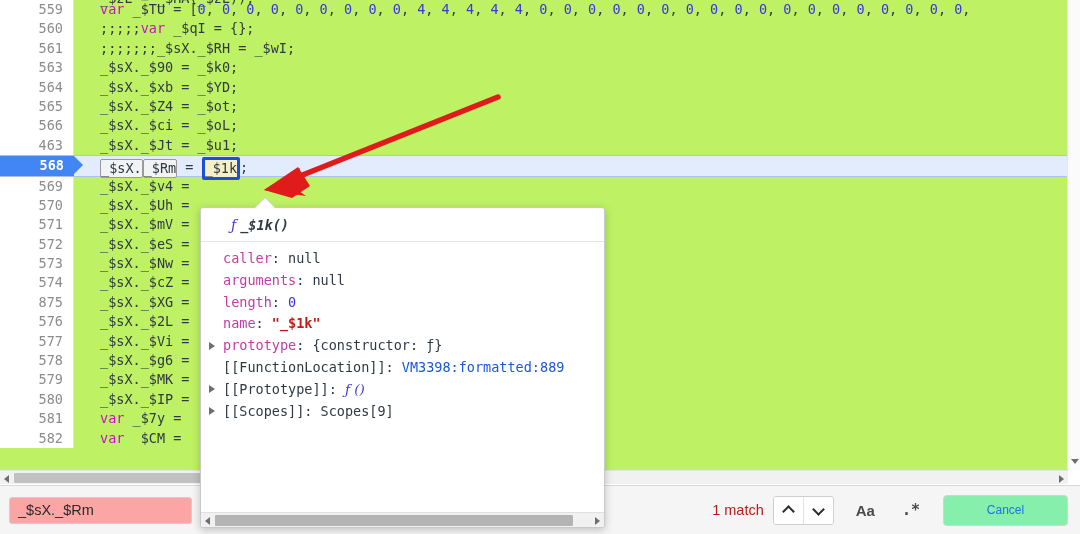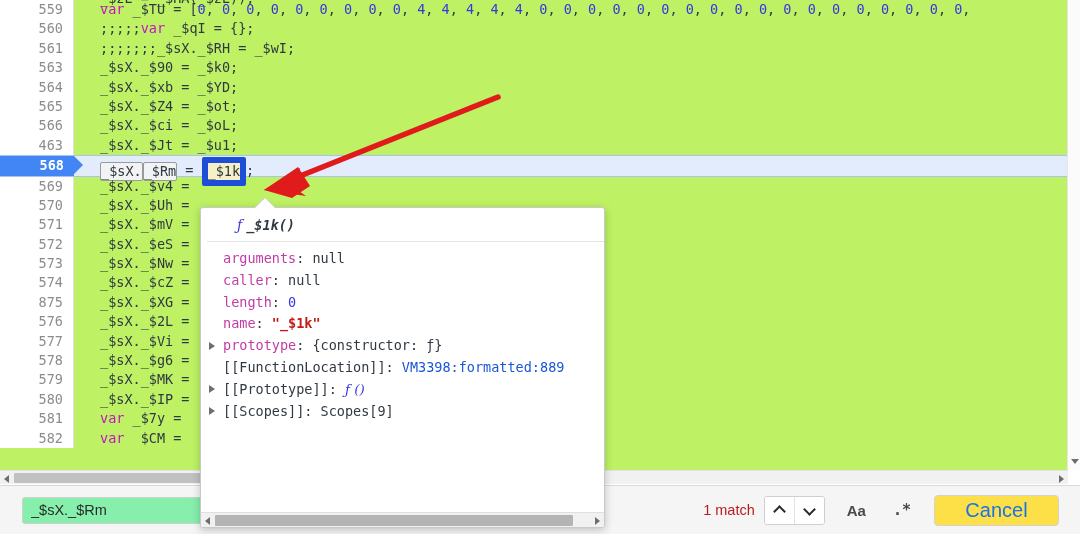--- a/index.html
+++ b/index.html
@@ -108,21 +108,21 @@
     border-radius: 2px;
     margin: 0;
     padding: 0 0px;
     background: #f1f3f4;
     line-height: 17px;
     position: relative;
     top: 1px;
   }
   .hovertoken {
     display: inline-block;
-    border: 6px solid #1d4ed8;
+    border: 3px solid #1d4ed8;
     border-radius: 2px;
     background: #f5f0c8;
     line-height: 17px;
     position: relative;
     top: 1px;
   }
 
   
   .clip-top {
     position: absolute;
@@ -159,21 +159,20 @@
     z-index: 41;
   }
 
   .popup-head {
     font-family: "DejaVu Sans Mono", "Liberation Mono", monospace;
     font-size: 13.5px;
     padding: 9px 0 8px 30px;
     border-bottom: 1px solid #e4e4e4;
     color: #303942;
     white-space: nowrap;
-    margin-left: 6px;
   }
   .fglyph {
     color: #3b3bdb;
     font-family: "DejaVu Serif", "Liberation Serif", serif;
     font-style: italic;
     font-size: 14px;
     padding-right: 4px;
   }
   .fname {
     font-weight: bold;
@@ -297,27 +296,27 @@
     width: 1080px;
     height: 49px;
     background: #f5f5f5;
     border-top: 1px solid #d8d8d8;
     box-sizing: border-box;
     display: flex;
     align-items: center;
     z-index: 30;
   }
   .search-input {
-    margin-left: 22px;
+    margin-left: 9px;
     width: 183px;
     height: 27px;
     box-sizing: border-box;
     border: 1px solid #cfcfcf;
     border-radius: 3px;
-    background: #86efac;
+    background: #fca5a5;
     padding: 0 8px;
     font-family: "Liberation Sans", sans-serif;
     font-size: 14.5px;
     color: #2b2b2b;
     outline: none;
   }
   .sb-spacer { flex: 1 1 auto; }
 
   .match-count {
     font-family: "Liberation Sans", sans-serif;
@@ -373,29 +372,29 @@
     cursor: default;
     white-space: nowrap;
   }
   .toggle-btn.regex {
     font-family: "DejaVu Sans Mono", "Liberation Mono", monospace;
     font-size: 15px;
     letter-spacing: 0;
   }
   .cancel-btn {
     margin-left: 18px;
-    margin-right: 21px;
+    margin-right: 12px;
     width: 123px;
     height: 29px;
     border: 1px solid #d2d2d2;
     border-radius: 4px;
-    background: #fde047;
+    background: #86efac;
     color: #1a73e8;
     font-family: "Liberation Sans", sans-serif;
-    font-size: 20px;
+    font-size: 12px;
     display: flex;
     align-items: center;
     justify-content: center;
     cursor: default;
   }
 
   
   .annotation {
     position: absolute;
     left: 0; top: 0;
@@ -460,22 +459,22 @@
     <div class="thumb"></div>
     <div class="sb-arrow right"></div>
   </div>
 
   <div class="popup-pointer"></div>
   <div class="popup">
 
     <div class="popup-head"><span class="fglyph">ƒ</span><span class="fname">_$1k()</span></div>
 
     <div class="popup-body" id="popup-rows">
+        <div class="prow"><span class="pkey-own">caller</span><span>: </span><span class="pval-kw">null</span></div>
         <div class="prow"><span class="pkey-own">arguments</span><span>: </span><span class="pval-kw">null</span></div>
-        <div class="prow"><span class="pkey-own">caller</span><span>: </span><span class="pval-kw">null</span></div>
         <div class="prow"><span class="pkey-own">length</span><span>: </span><span class="pval-num">0</span></div>
         <div class="prow"><span class="pkey-own">name</span><span>: </span><span class="pval-str">"_$1k"</span></div>
         <div class="prow"><span class="arrow"></span><span class="pkey-own">prototype</span><span>: </span><span class="pval-obj">{constructor: ƒ}</span></div>
         <div class="prow"><span class="pkey-int">[[FunctionLocation]]</span><span>: </span><span class="plink">VM3398:formatted:889</span></div>
         <div class="prow"><span class="arrow"></span><span class="pkey-int">[[Prototype]]</span><span>: </span><span class="fitalic">ƒ ()</span></div>
         <div class="prow"><span class="arrow"></span><span class="pkey-int">[[Scopes]]</span><span>: </span><span class="pval-obj">Scopes[9]</span></div>
       </div>
 
     <div class="popup-scroll">
       <div class="sb-arrow left"></div>

